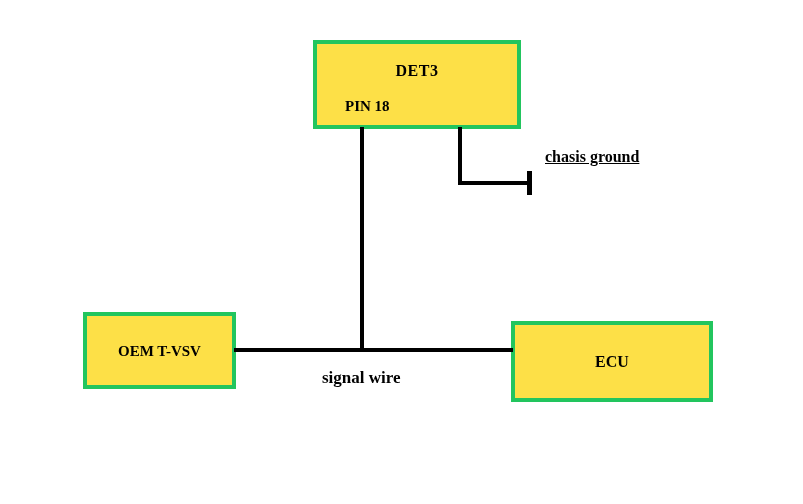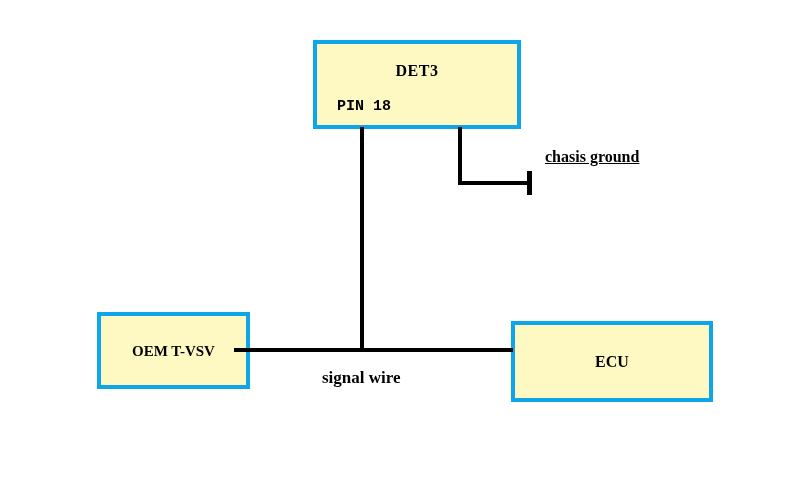--- a/index.html
+++ b/index.html
@@ -12,45 +12,44 @@
     width: 803px;
     height: 504px;
     background: #ffffff;
     font-family: "Liberation Serif", serif;
     font-weight: bold;
     color: #000000;
     overflow: hidden;
   }
   .box {
     position: absolute;
-    border: 4px solid #0ea5e9;
-    background: #fef9c3;
+    border: 4px solid #22c55e;
+    background: #fde047;
     box-sizing: border-box;
   }
   .box-det3 {
     left: 313px; top: 40px;
     width: 208px; height: 89px;
   }
   .det3-title {
     position: absolute;
     top: 18px; left: 0;
     width: 100%;
     text-align: center;
     font-size: 16px;
     letter-spacing: 0.5px;
   }
   .det3-pin {
     position: absolute;
-    bottom: 10px; left: 20px;
+    bottom: 10px; left: 28px;
     font-size: 15px;
-    font-family: Liberation Mono, monospace;
   }
   .box-oem {
     left: 83px; top: 312px;
-    width: 153px; height: 77px; margin-left: 14px;
+    width: 153px; height: 77px;
   }
   .box-ecu {
     left: 511px; top: 321px;
     width: 202px; height: 81px;
   }
   .box-label-center {
     position: absolute;
     top: 50%; left: 0;
     width: 100%;
     transform: translateY(-50%);

